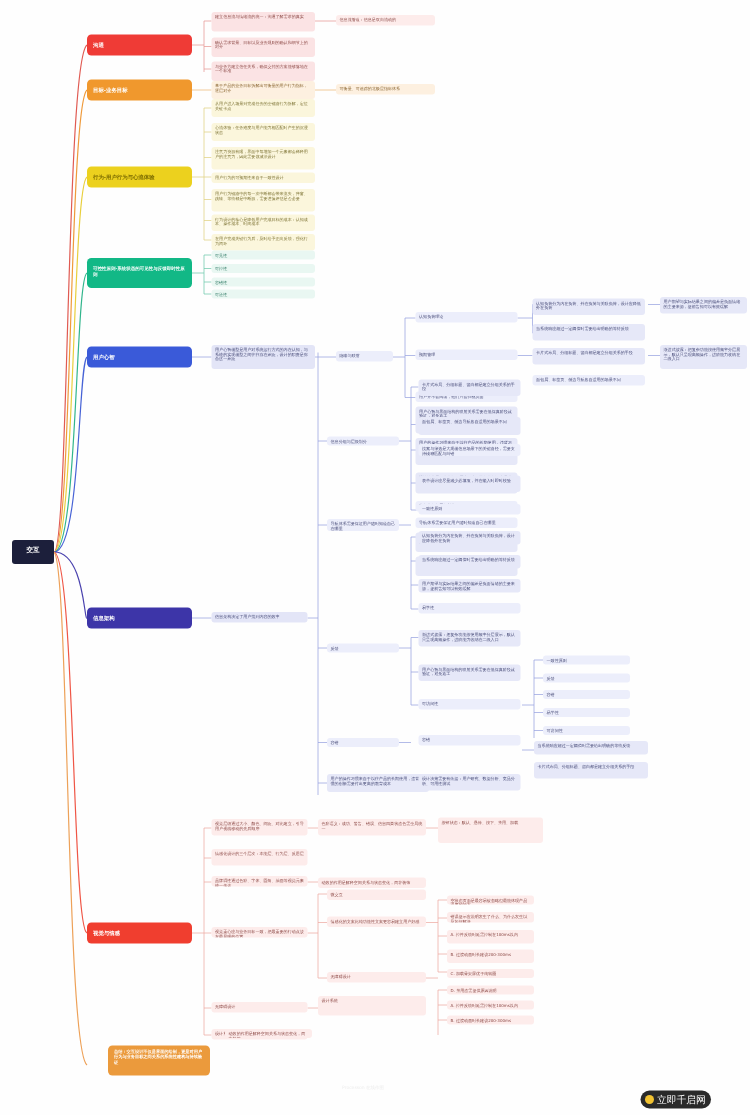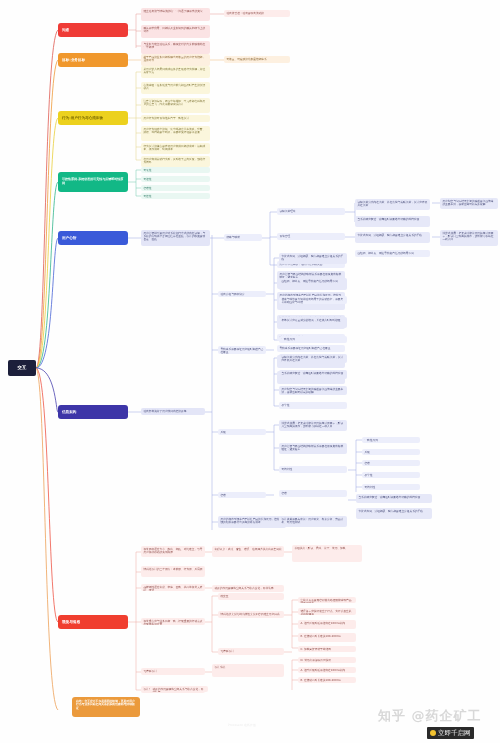--- a/index.html
+++ b/index.html
@@ -38,21 +38,21 @@
   .t-orange{background:#fdf0e0;color:#8a6530;}
   .t-yellow{background:#fbf6dc;color:#7d7334;}
   .t-green2{background:#e9f7f2;color:#2f7a65;}
   .t-lav{background:#e3e5f7;color:#474b78;}
   .t-lav2{background:#eceefb;color:#474b78;}
   .t-lav3{background:#e6e8f8;color:#474b78;}
 
   .watermark{position:absolute;font-size:13px;color:#d8d8d8;font-weight:bold;
              letter-spacing:1px;white-space:nowrap;}
   .badge{position:absolute;background:#2a2a2a;color:#fff;font-size:6.5px;
-         padding:1.5px 3px;border-radius:1px;display:flex;align-items:center;gap:2px;}
+         padding:1.5px 3px;border-radius:6px;display:flex;align-items:center;gap:2px;}
   .badge .dot{width:6px;height:6px;border-radius:50%;background:#f2c230;display:inline-block;}
   .footnote{position:absolute;font-size:3px;color:#ededed;white-space:nowrap;}
 </style>
 </head>
 <body>
 
 <div id="canvas">
 
   <svg class="links" viewBox="0 0 500 743">
 
@@ -390,23 +390,20 @@
     <span>A. 控件反馈时延需控制在100ms以内</span></div>
   <div class="node lf t-pink2" style="left:298px;top:677px;width:58px;height:6px;">
     <span>B. 过渡动画时长建议200-300ms</span></div>
 
   <div class="node b b-orange2" style="left:72px;top:697px;width:68px;height:20px;font-size:2.8px;line-height:1.25;display:block;">
     <span>总结：交互设计不仅是界面的绘制，更是对用户行为与业务目标之间关系的系统性建构与持续验证</span>
   </div>
   <div class="node lf t-pink2" style="left:150px;top:686px;width:58px;height:6px;">
     <span>动效的作用是解释空间关系与状态变化，而非装饰</span></div>
 
-  <div class="watermark" style="left:378px;top:707px;">
-    <span>知乎 @药企矿工</span>
-  </div>
   <div class="badge" style="left:427px;top:727px;">
     <span class="dot"></span>
     <span>立即千启网</span>
   </div>
   <div class="footnote" style="left:228px;top:723px;">
     <span>Processon 在线作图</span>
   </div>
 
 </div>
 

